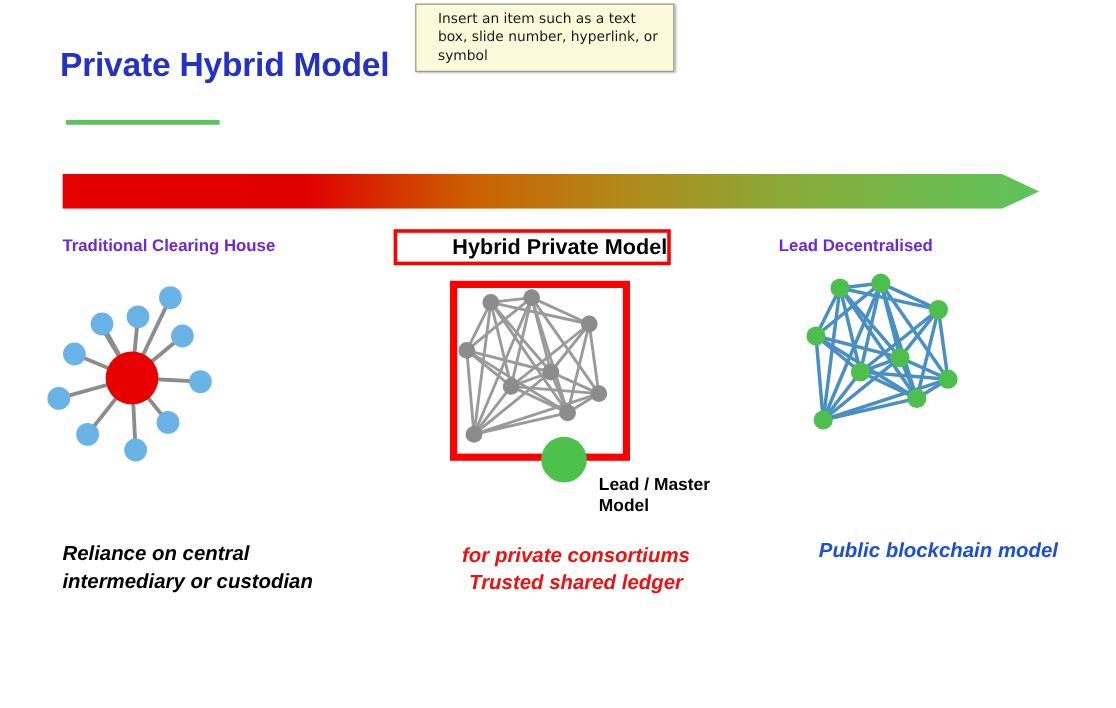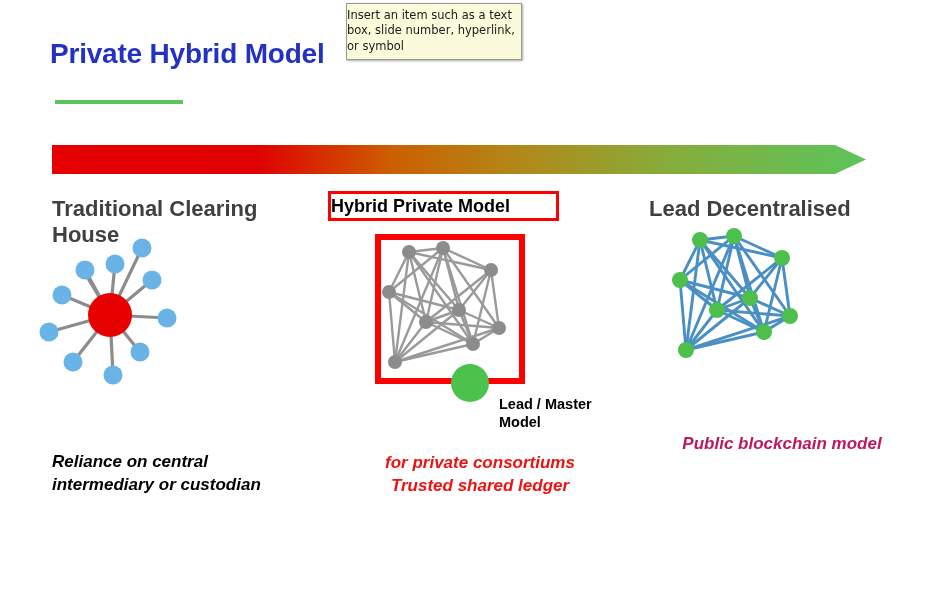--- a/index.html
+++ b/index.html
@@ -14,23 +14,23 @@
     overflow: hidden;
     font-family: "Liberation Sans", sans-serif;
     -webkit-font-smoothing: antialiased;
   }
 
   
   .tooltip {
     position: absolute;
     left: 346px;
     top: 3px;
-    width: 176px;
+    width: 216px;
     box-sizing: border-box;
-    padding: 4px 6px 5px 0;
+    padding: 4px 6px 5px 18px;
     background: #fbfbdc;
     border: 1px solid #9a9a8c;
     box-shadow: 1px 1px 2px rgba(0,0,0,0.35);
     font-family: "DejaVu Sans", sans-serif;
     font-size: 11.5px;
     line-height: 1.33;
     color: #1a1a1a;
   }
 
   
@@ -59,41 +59,41 @@
     left: 52px;
     top: 145px;
     width: 814px;
     height: 29px;
   }
   .arrow-wrap svg { display: block; }
 
   
   .col-heading {
     position: absolute;
-    font-size: 22px;
-    font-weight: bold;
-    color: #404040;
+    font-size: 14px;
+    font-weight: bold;
+    color: #6d28d9;
     line-height: 1.18;
   }
   #heading-left  { left: 52px;  top: 196px; width: 230px; }
   #heading-right { left: 649px; top: 196px; width: 250px; }
 
   
   .label-box {
     position: absolute;
     left: 328px;
     top: 191px;
     width: 231px;
     height: 30px;
     box-sizing: border-box;
     border: 3px solid #ff0000;
     background: #ffffff;
     display: flex;
     align-items: center;
-    justify-content: flex-start;
+    justify-content: flex-end;
   }
   .label-box span {
     font-size: 18px;
     font-weight: bold;
     color: #000000;
   }
 
   
   .mesh-frame {
     position: absolute;
@@ -148,22 +148,22 @@
   #caption-left {
     left: 52px; top: 451px; width: 230px;
     color: #000000;
   }
   #caption-center {
     left: 360px; top: 452px; width: 240px;
     color: #ee1111;
     text-align: center;
   }
   #caption-right {
-    left: 672px; top: 433px; width: 220px;
-    color: #be185d;
+    left: 672px; top: 448px; width: 220px;
+    color: #1d4ed8;
     text-align: center;
   }
 </style>
 </head>
 <body>
 
 <div class="tooltip">Insert an item such as a text box, slide number, hyperlink, or symbol</div>
 
 <div class="slide-title">Private Hybrid Model</div>
 <div class="title-rule"></div>

